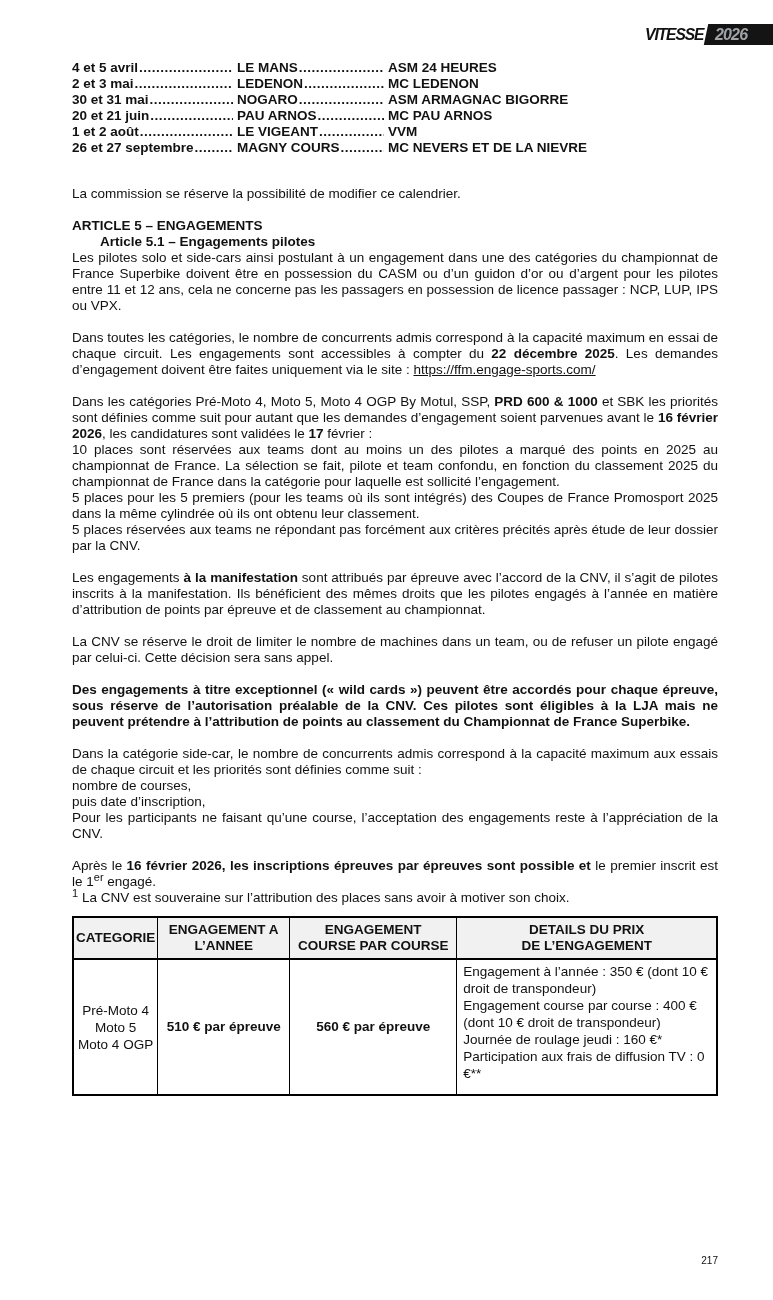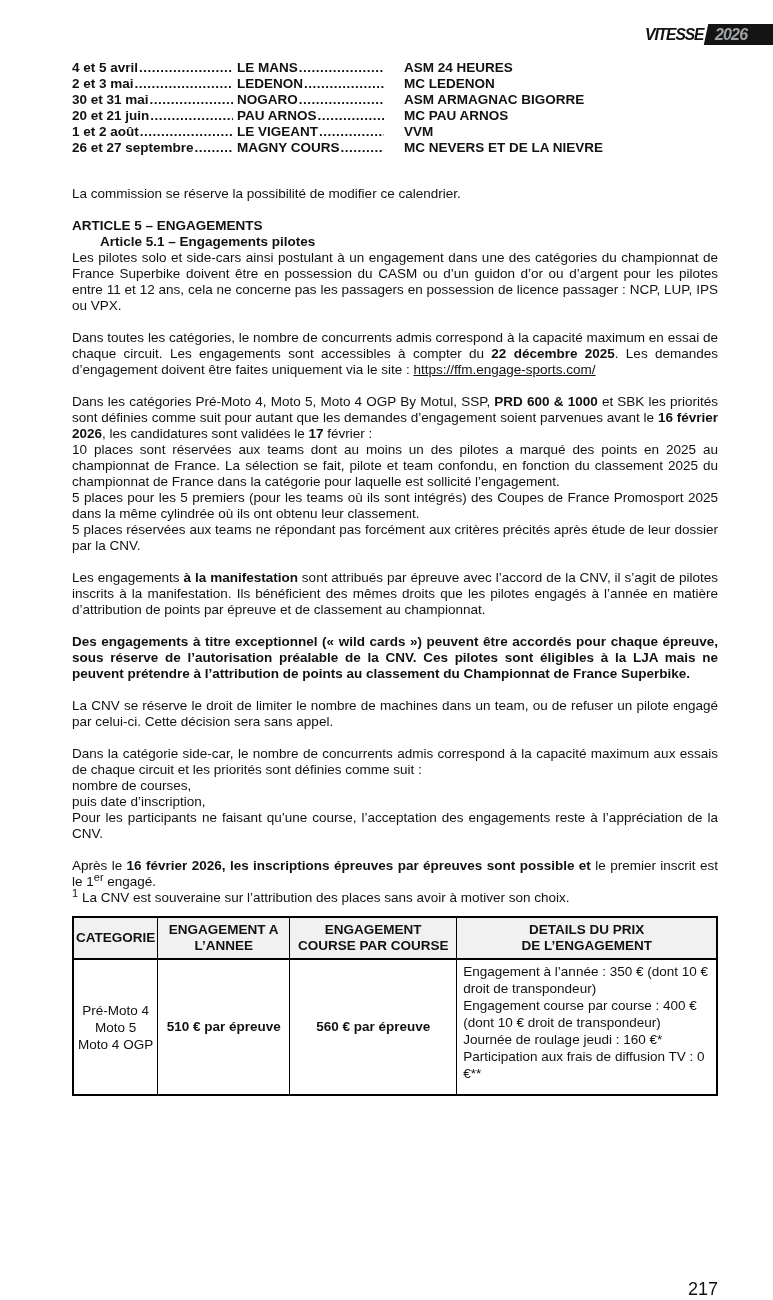--- a/index.html
+++ b/index.html
@@ -43,21 +43,21 @@
   .content {
     position: absolute; left: 72px; top: 60px; width: 646px;
     font-size: 13.5px; line-height: 16px;
   }
 
   
   .calendar { margin-bottom: 0; }
   .cal-row { display: flex; align-items: baseline; font-weight: bold; }
   .cal-c1 { width: 165px; display: flex; align-items: baseline; }
   .cal-c2 { width: 151px; display: flex; align-items: flex-end; }
-  .cal-c3 { flex: 1; white-space: nowrap; margin-left: 16px; }
+  .cal-c3 { flex: 1; white-space: nowrap; }
   .cal-text { white-space: nowrap; }
   .leader {
     flex: 1; overflow: hidden; white-space: nowrap;
     margin: 0 4px 0 1px; letter-spacing: 0.5px;
   }
 
   
   .sec { margin: 0; text-align: justify; }
   .sec.gap  { margin-top: 16px; }
   .sec.gap2 { margin-top: 30px; }
@@ -92,21 +92,21 @@
   td.amount.perrace { width: 26%; }
   td.details {
     width: 40.5%; vertical-align: top; text-align: left;
     padding: 3px 6px; line-height: 17px; white-space: pre-line;
     height: 128px;
   }
 
   
   .page-number {
     position: absolute; top: 1252px; right: 55px;
-    font-size: 18px; line-height: 17px; margin-top: 29px;
+    font-size: 10px; line-height: 17px;
   }
 </style>
 </head>
 <body>
 
 <div class="page">
 
   <div class="logo">
     <span class="logo-brand">VITESSE</span>
     <span class="logo-bar">
@@ -189,22 +189,22 @@
         <p class="sec gap2"><span>La commission se réserve la possibilité de modifier ce calendrier.</span></p>
         <p class="sec gap"><span class="b">ARTICLE 5 – ENGAGEMENTS</span></p>
         <p class="sec indent"><span class="b">Article 5.1 – Engagements pilotes</span></p>
         <p class="sec"><span>Les pilotes solo et side-cars ainsi postulant à un engagement dans une des catégories du championnat de France Superbike doivent être en possession du CASM ou d’un guidon d’or ou d’argent pour les pilotes entre 11 et 12 ans, cela ne concerne pas les passagers en possession de licence passager : NCP, LUP, IPS ou VPX.</span></p>
         <p class="sec gap"><span>Dans toutes les catégories, le nombre de concurrents admis correspond à la capacité maximum en essai de chaque circuit. Les engagements sont accessibles à compter du </span><span class="b">22 décembre 2025</span><span>. Les demandes d’engagement doivent être faites uniquement via le site : </span><span class="u">https://ffm.engage-sports.com/</span></p>
         <p class="sec gap"><span>Dans les catégories Pré-Moto 4, Moto 5, Moto 4 OGP By Motul, SSP, </span><span class="b">PRD 600 &amp; 1000</span><span> et SBK les priorités sont définies comme suit pour autant que les demandes d’engagement soient parvenues avant le </span><span class="b">16 février 2026</span><span>, les candidatures sont validées le </span><span class="b">17</span><span> février :</span></p>
         <p class="sec"><span>10 places sont réservées aux teams dont au moins un des pilotes a marqué des points en 2025 au championnat de France. La sélection se fait, pilote et team confondu, en fonction du classement 2025 du championnat de France dans la catégorie pour laquelle est sollicité l’engagement.</span></p>
         <p class="sec"><span>5 places pour les 5 premiers (pour les teams où ils sont intégrés) des Coupes de France Promosport 2025 dans la même cylindrée où ils ont obtenu leur classement.</span></p>
         <p class="sec"><span>5 places réservées aux teams ne répondant pas forcément aux critères précités après étude de leur dossier par la CNV.</span></p>
         <p class="sec gap"><span>Les engagements </span><span class="b">à la manifestation</span><span> sont attribués par épreuve avec l’accord de la CNV, il s’agit de pilotes inscrits à la manifestation. Ils bénéficient des mêmes droits que les pilotes engagés à l’année en matière d’attribution de points par épreuve et de classement au championnat.</span></p>
+        <p class="sec gap"><span>La CNV se réserve le droit de limiter le nombre de machines dans un team, ou de refuser un pilote engagé par celui-ci. Cette décision sera sans appel.</span></p>
         <p class="sec gap"><span class="b">Des engagements à titre exceptionnel (« wild cards ») peuvent être accordés pour chaque épreuve, sous réserve de l’autorisation préalable de la CNV. Ces pilotes sont éligibles à la LJA mais ne peuvent prétendre à l’attribution de points au classement du Championnat de France Superbike.</span></p>
-        <p class="sec gap"><span>La CNV se réserve le droit de limiter le nombre de machines dans un team, ou de refuser un pilote engagé par celui-ci. Cette décision sera sans appel.</span></p>
         <p class="sec gap"><span>Dans la catégorie side-car, le nombre de concurrents admis correspond à la capacité maximum aux essais de chaque circuit et les priorités sont définies comme suit :</span></p>
         <p class="sec"><span>nombre de courses,</span></p>
         <p class="sec"><span>puis date d’inscription,</span></p>
         <p class="sec"><span>Pour les participants ne faisant qu’une course, l’acceptation des engagements reste à l’appréciation de la CNV.</span></p>
         <p class="sec gap"><span>Après le </span><span class="b">16 février 2026, les inscriptions épreuves par épreuves sont possible et</span><span> le premier inscrit est le 1</span><sup>er</sup><span> engagé.</span></p>
         <p class="sec"><sup>1</sup><span> La CNV est souveraine sur l’attribution des places sans avoir à motiver son choix.</span></p>
       </div>
 
     <table class="fees">
       <thead>

